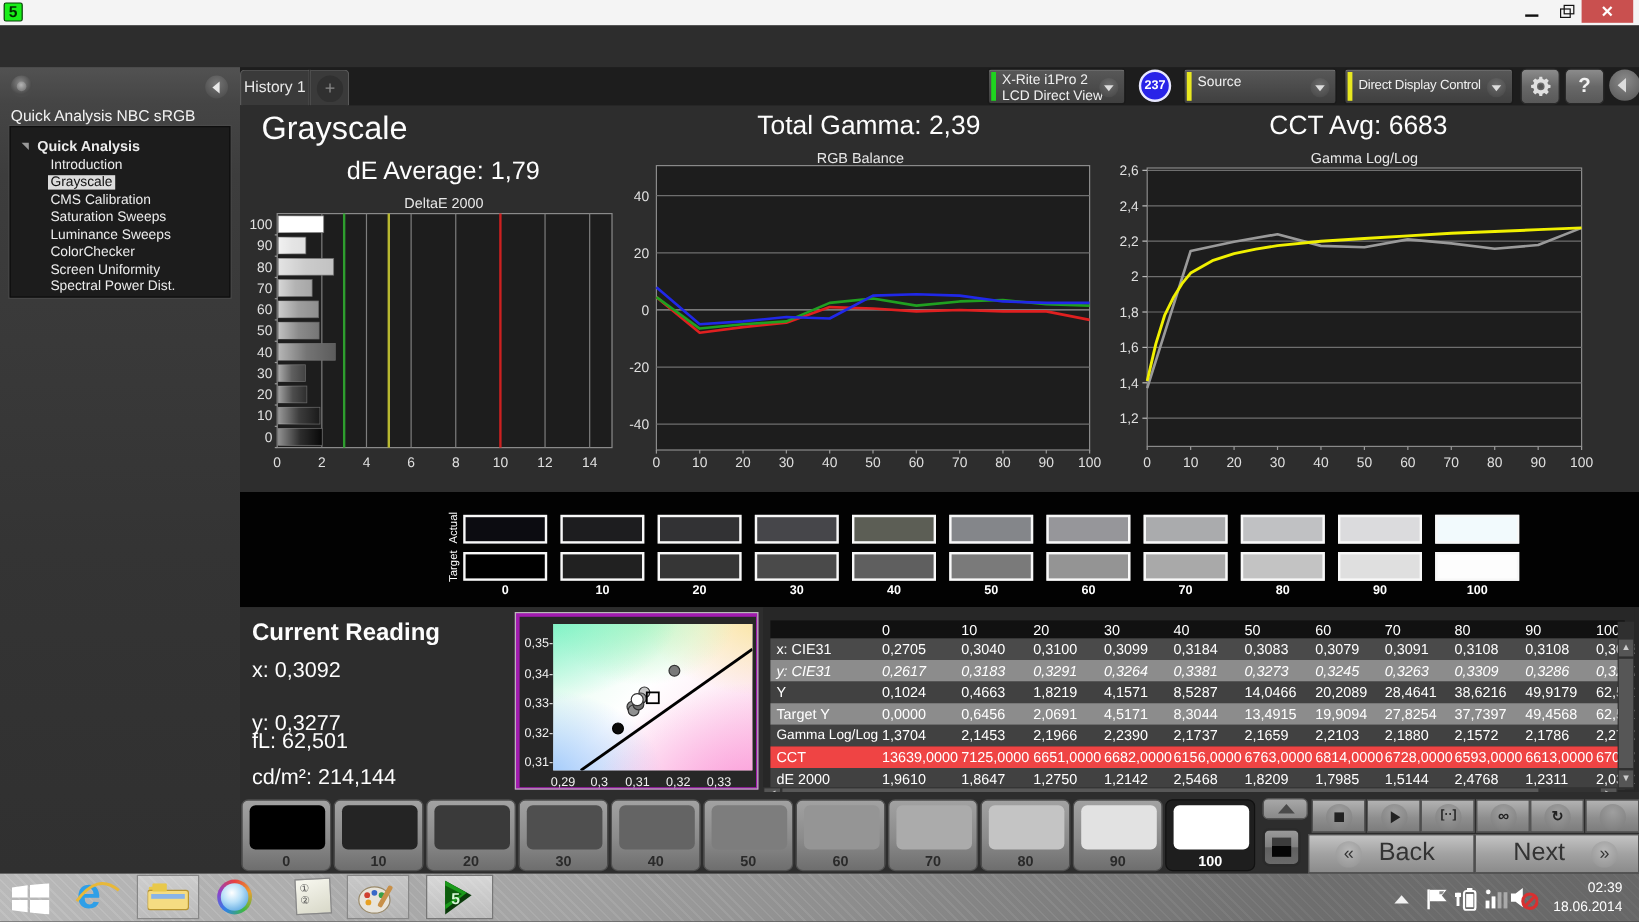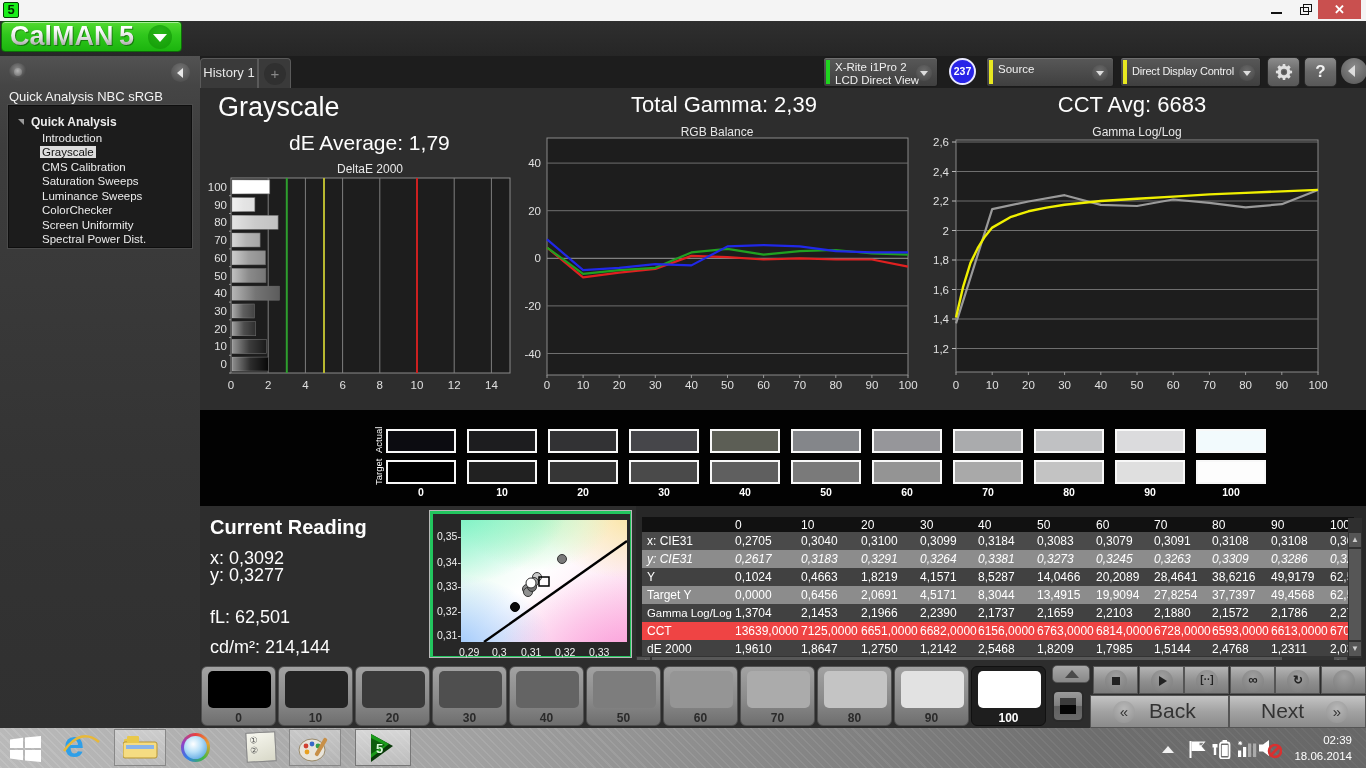--- a/index.html
+++ b/index.html
@@ -71,21 +71,21 @@
 #band { left:200px; top:410px; width:1166px; height:96px; background:#020202; }
 .vlab { position:absolute; color:#fff; font-size:9.5px; transform:rotate(-90deg); transform-origin:left top; }
 .sw { position:absolute; width:70px; height:24px; border:2px solid #f8f8f8; }
 .swlbl { position:absolute; top:76px; width:70px; text-align:center; color:#fff; font-size:10.5px; font-weight:bold; }
 
 
 #binfo { left:200px; top:506px; width:1166px; height:154px; background:#2d2d2d; }
 #creading { position:absolute; left:10px; top:6px; color:#fdfdfd; }
 #creading .t { font-size:20px; font-weight:bold; }
 #creading .l { position:absolute; font-size:18px; white-space:nowrap; }
-#ciewrap { position:absolute; left:229px; top:4px; width:203px; height:148px; background:#22c55e; border:1px solid #b8b8b8; }
+#ciewrap { position:absolute; left:229px; top:4px; width:203px; height:148px; background:#a21caf; border:1px solid #b8b8b8; }
 #ciein { position:absolute; left:3px; top:3px; width:197px; height:142px; background:#272727; }
 #cie { position:absolute; left:28px; top:6px; width:166px; height:122px; }
 .cieYl { position:absolute; left:-24px; width:22px; text-align:right; color:#f0f0f0; font-size:10.5px; }
 .cieXl { position:absolute; top:126px; color:#f0f0f0; font-size:10.5px; }
 #ciebg { background:
   radial-gradient(ellipse 120% 115% at 100% 115%, rgba(251,150,215,.9) 0%, rgba(251,150,215,0) 65%),
   radial-gradient(ellipse 125% 115% at -10% -15%, rgba(95,240,185,.95) 0%, rgba(95,240,185,0) 60%),
   radial-gradient(ellipse 85% 85% at 45% -5%, rgba(185,245,195,.9) 0%, rgba(185,245,195,0) 55%),
   radial-gradient(ellipse 100% 90% at 105% -5%, rgba(250,228,160,1) 0%, rgba(250,228,160,0) 60%),
   radial-gradient(ellipse 100% 100% at -5% 105%, rgba(150,195,250,.95) 0%, rgba(150,195,250,0) 60%),
@@ -130,26 +130,20 @@
   <div class="abs" id="btnmin">
         <div class="bar"></div>
       </div>
   <div class="abs" id="btnrest">
         <div class="r1"></div>
         <div class="r2"></div>
       </div>
   <div class="abs" id="btnclose">✕</div>
 </div>
 
-<div class="abs" id="logorow">
-  <div class="abs" id="logo">
-    <div class="abs" id="logotext">CalMAN 5</div>
-    <div class="abs" id="logocirc"></div>
-  </div>
-</div>
 
 <div class="abs" id="toolrow">
   <div class="tab" id="tab1">History 1</div>
   <div class="tab" id="tab2">
         <div class="plus">+</div>
       </div>
   <div class="drop" id="drop1">
         <div class="cbar" style="background:#1fd41f"></div>
     <div class="txt" style="top:3px">X-Rite i1Pro 2<br>LCD Direct View</div>
         <div class="arr"></div>
@@ -393,21 +387,21 @@
 <div class="sw" style="left:915px; top:50px; background:#dfdfdf"></div>
 <div class="swlbl" style="left:915px;">90</div>
 <div class="sw" style="left:996px; top:19px; background:#f2fafd"></div>
 <div class="sw" style="left:996px; top:50px; background:#fdfdfd"></div>
 <div class="swlbl" style="left:996px;">100</div>
 </div>
 <div class="abs" id="binfo">
  <div id="creading">
    <div class="t" style="margin-top:4px">Current Reading</div>
    <div class="l" style="top:36px">x: 0,3092</div>
-   <div class="l" style="top:53px">y: 0,3277</div>
+   <div class="l" style="top:80px">y: 0,3277</div>
    <div class="l" style="top:95px">fL: 62,501</div>
    <div class="l" style="top:125px">cd/m²: 214,144</div>
  </div>
  <div id="ciewrap">
         <div id="ciein">
    <div id="cie">
             <div id="ciebg" style="position:absolute;left:0;top:0;width:166px;height:122px;"></div>
 <svg width="166" height="122" style="position:absolute;left:0;top:0">
  <line x1="23" y1="122" x2="166" y2="21" stroke="#000" stroke-width="2.4"></line>
  <circle cx="101" cy="39" r="4.5" fill="#7a7a7a" stroke="#333"></circle>

